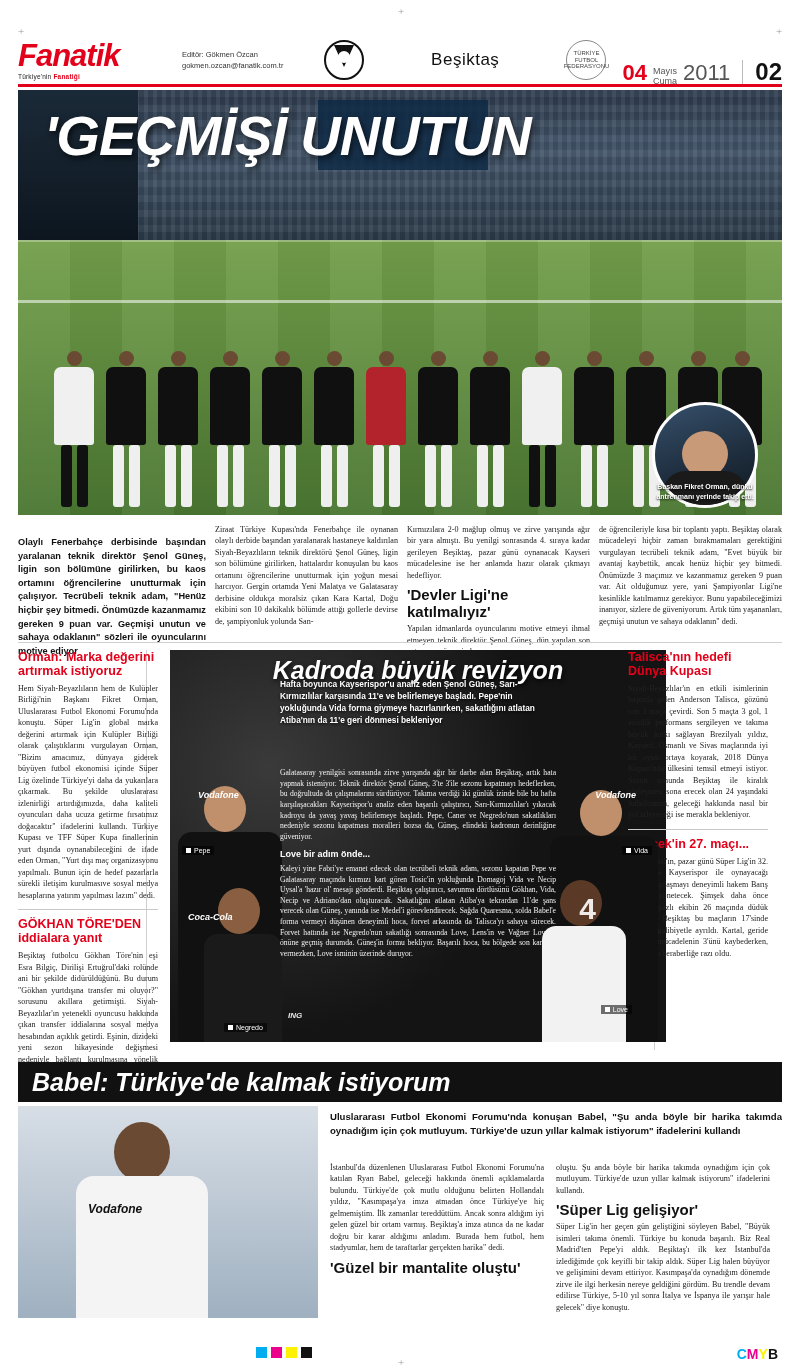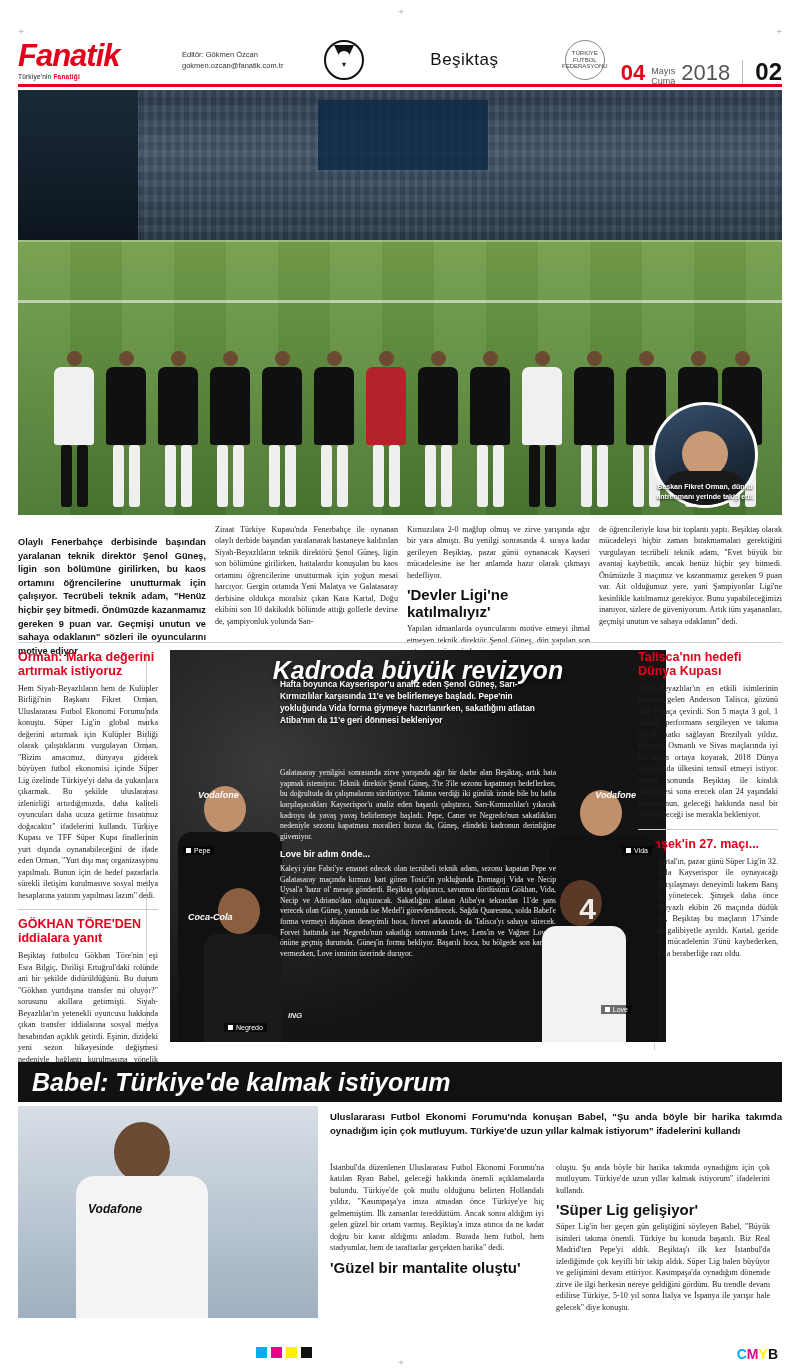--- a/index.html
+++ b/index.html
@@ -180,21 +180,21 @@
   .sub-h {
     font-family:"Liberation Sans", sans-serif;
     font-size:15px; font-weight:bold; color:#111; margin:5px 0 3px;
   }
 
   .hr-thin { position:absolute; background:#cfcfcf; }
 
   
   .mid { position:absolute; left:18px; top:650px; width:764px; height:405px; }
   .col-left { position:absolute; left:0; top:0; width:140px; }
-  .col-right { position:absolute; right:4px; top:0; width:140px; }
+  .col-right { position:absolute; right:14px; top:0; width:140px; }
   .col-center { position:absolute; left:152px; top:0; width:496px; }
 
   .hl-red {
     font-family:"Liberation Sans", sans-serif;
     font-weight:bold; color:#e2001a; font-size:12.5px; line-height:1.12;
     margin-bottom:5px;
   }
   .divider { height:1px; background:#c9c9c9; margin:8px 0 7px; }
 
   
@@ -318,21 +318,21 @@
     </div>
     <div class="crest"></div>
     <div class="section-title">Beşiktaş</div>
     <div class="tff">TÜRKİYE FUTBOL FEDERASYONU</div>
     <div class="datebox">
       <div class="d-day">04</div>
       <div>
         <div class="d-month">Mayıs</div>
         <div class="d-dow">Cuma</div>
       </div>
-      <div class="d-year">2018</div>
+      <div class="d-year">2011</div>
       <div class="d-sep"></div>
       <div class="d-page">02</div>
     </div>
   </div>
   <div class="rule-red"></div>
 
   <div class="hero">
     <div class="stand"></div>
     <div class="banner-left"></div>
     <div class="banner-mid"></div>
@@ -447,20 +447,21 @@
     <div class="pl dark" style="left:704px;">
         <div class="head"></div>
         <div class="body"></div>
         <div class="legs">
           <i></i>
           <i></i>
         </div>
       </div>
 
     <div class="hero-head">
+      <div class="l1">'GEÇMİŞİ UNUTUN</div>
     </div>
 
     <div class="hero-inset">
       <div class="circ"></div>
       <div class="cap">Başkan Fikret Orman, dünkü antrenmanı yerinde takip etti.</div>
     </div>
   </div>
 
   <div class="lead">
     <div class="col w1">

